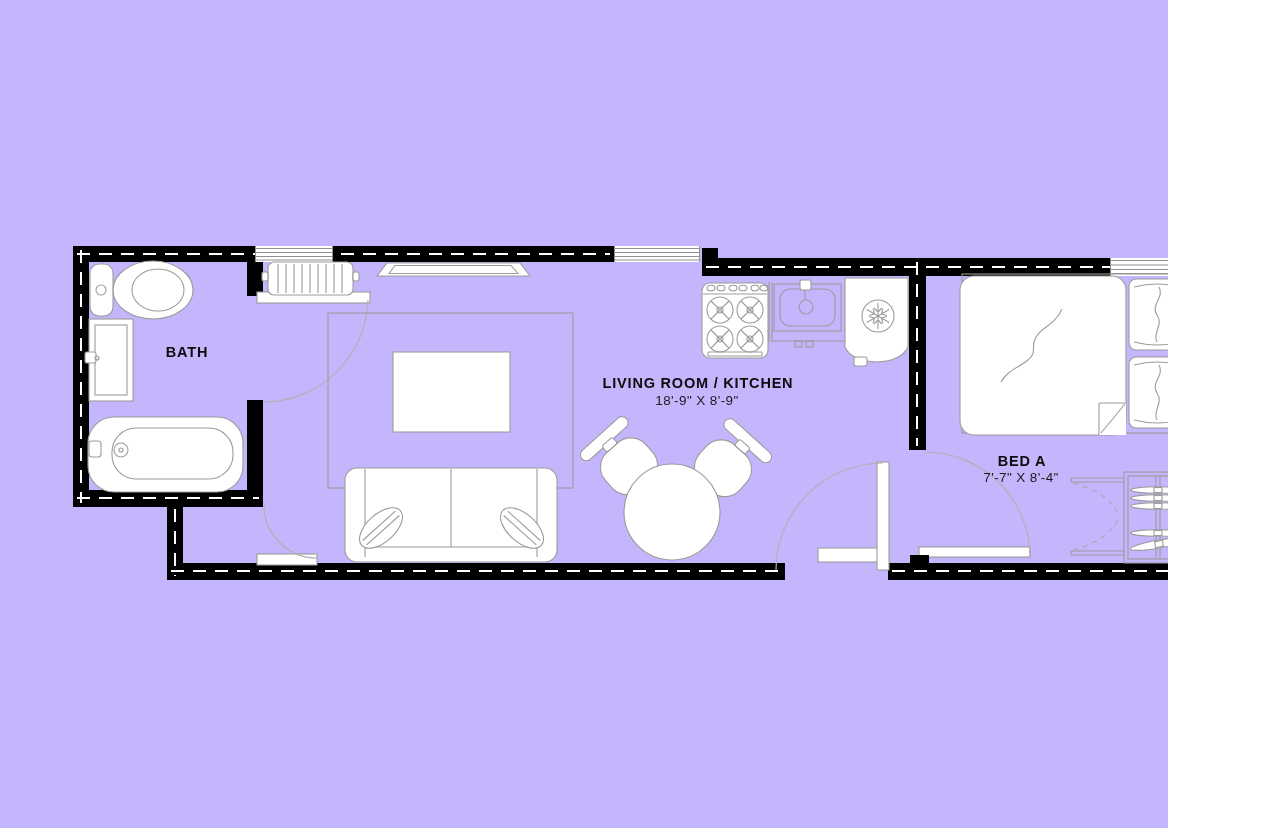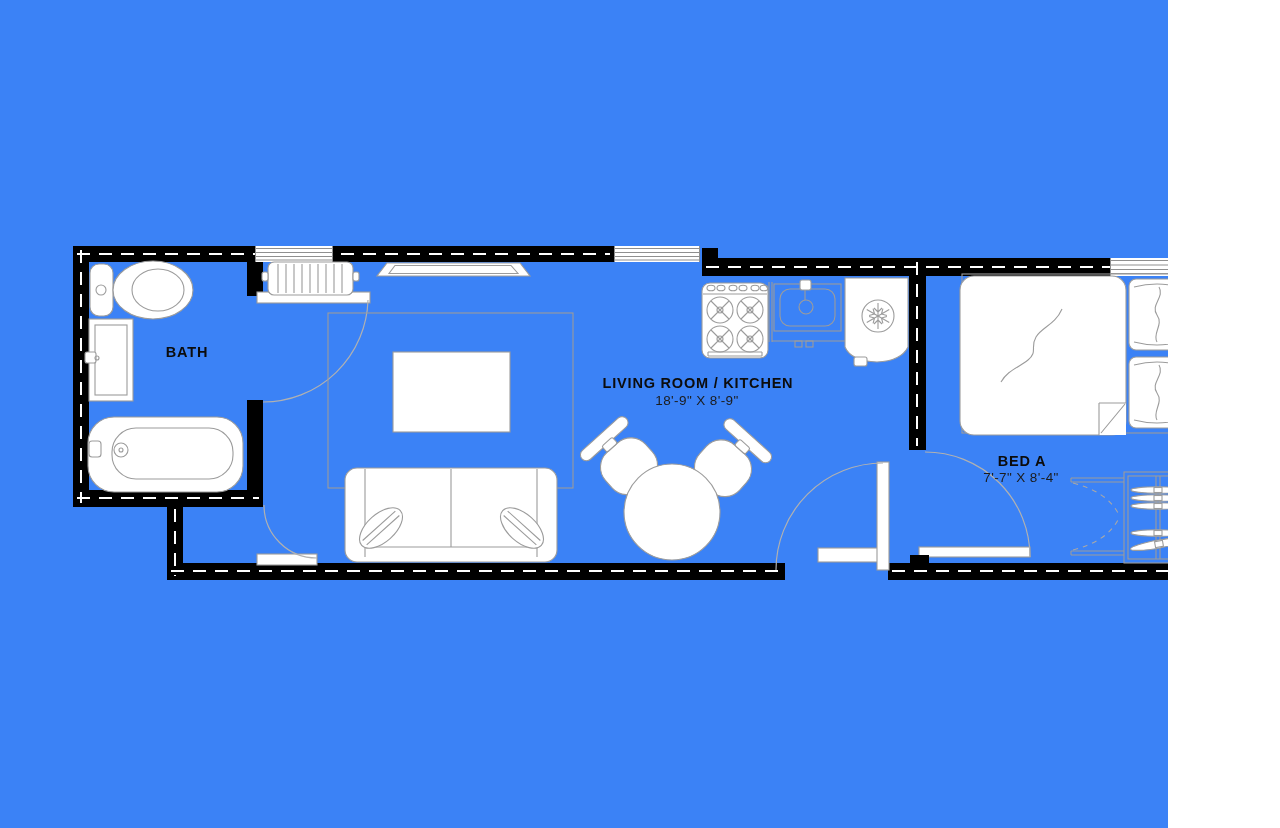--- a/index.html
+++ b/index.html
@@ -1,16 +1,16 @@
 <!DOCTYPE html>
 <html><head>
 <meta charset="utf-8">
 <style>
   html,body{margin:0;padding:0;background:#ffffff;}
-  .stage{position:relative;width:1168px;height:828px;background:#3b82f6;overflow:hidden;
+  .stage{position:relative;width:1168px;height:828px;background:#c4b5fd;overflow:hidden;
          font-family:"Liberation Sans",sans-serif;}
   svg{position:absolute;left:0;top:0;}
   .wall{fill:#000000;}
   .dash{stroke:#ffffff;stroke-width:2;stroke-dasharray:13 9;fill:none;}
   .win{fill:#ffffff;}
   .winline{stroke:#8f8f8f;stroke-width:1;fill:none;}
   .fur{fill:#ffffff;stroke:#9c9c9c;stroke-width:1.1;}
   .furn{fill:none;stroke:#9c9c9c;stroke-width:1.1;}
   .arc{fill:none;stroke:#b1b1b1;stroke-width:1.2;}
   .dashedcurve{fill:none;stroke:#a8a8a8;stroke-width:1.1;stroke-dasharray:5 5;}

